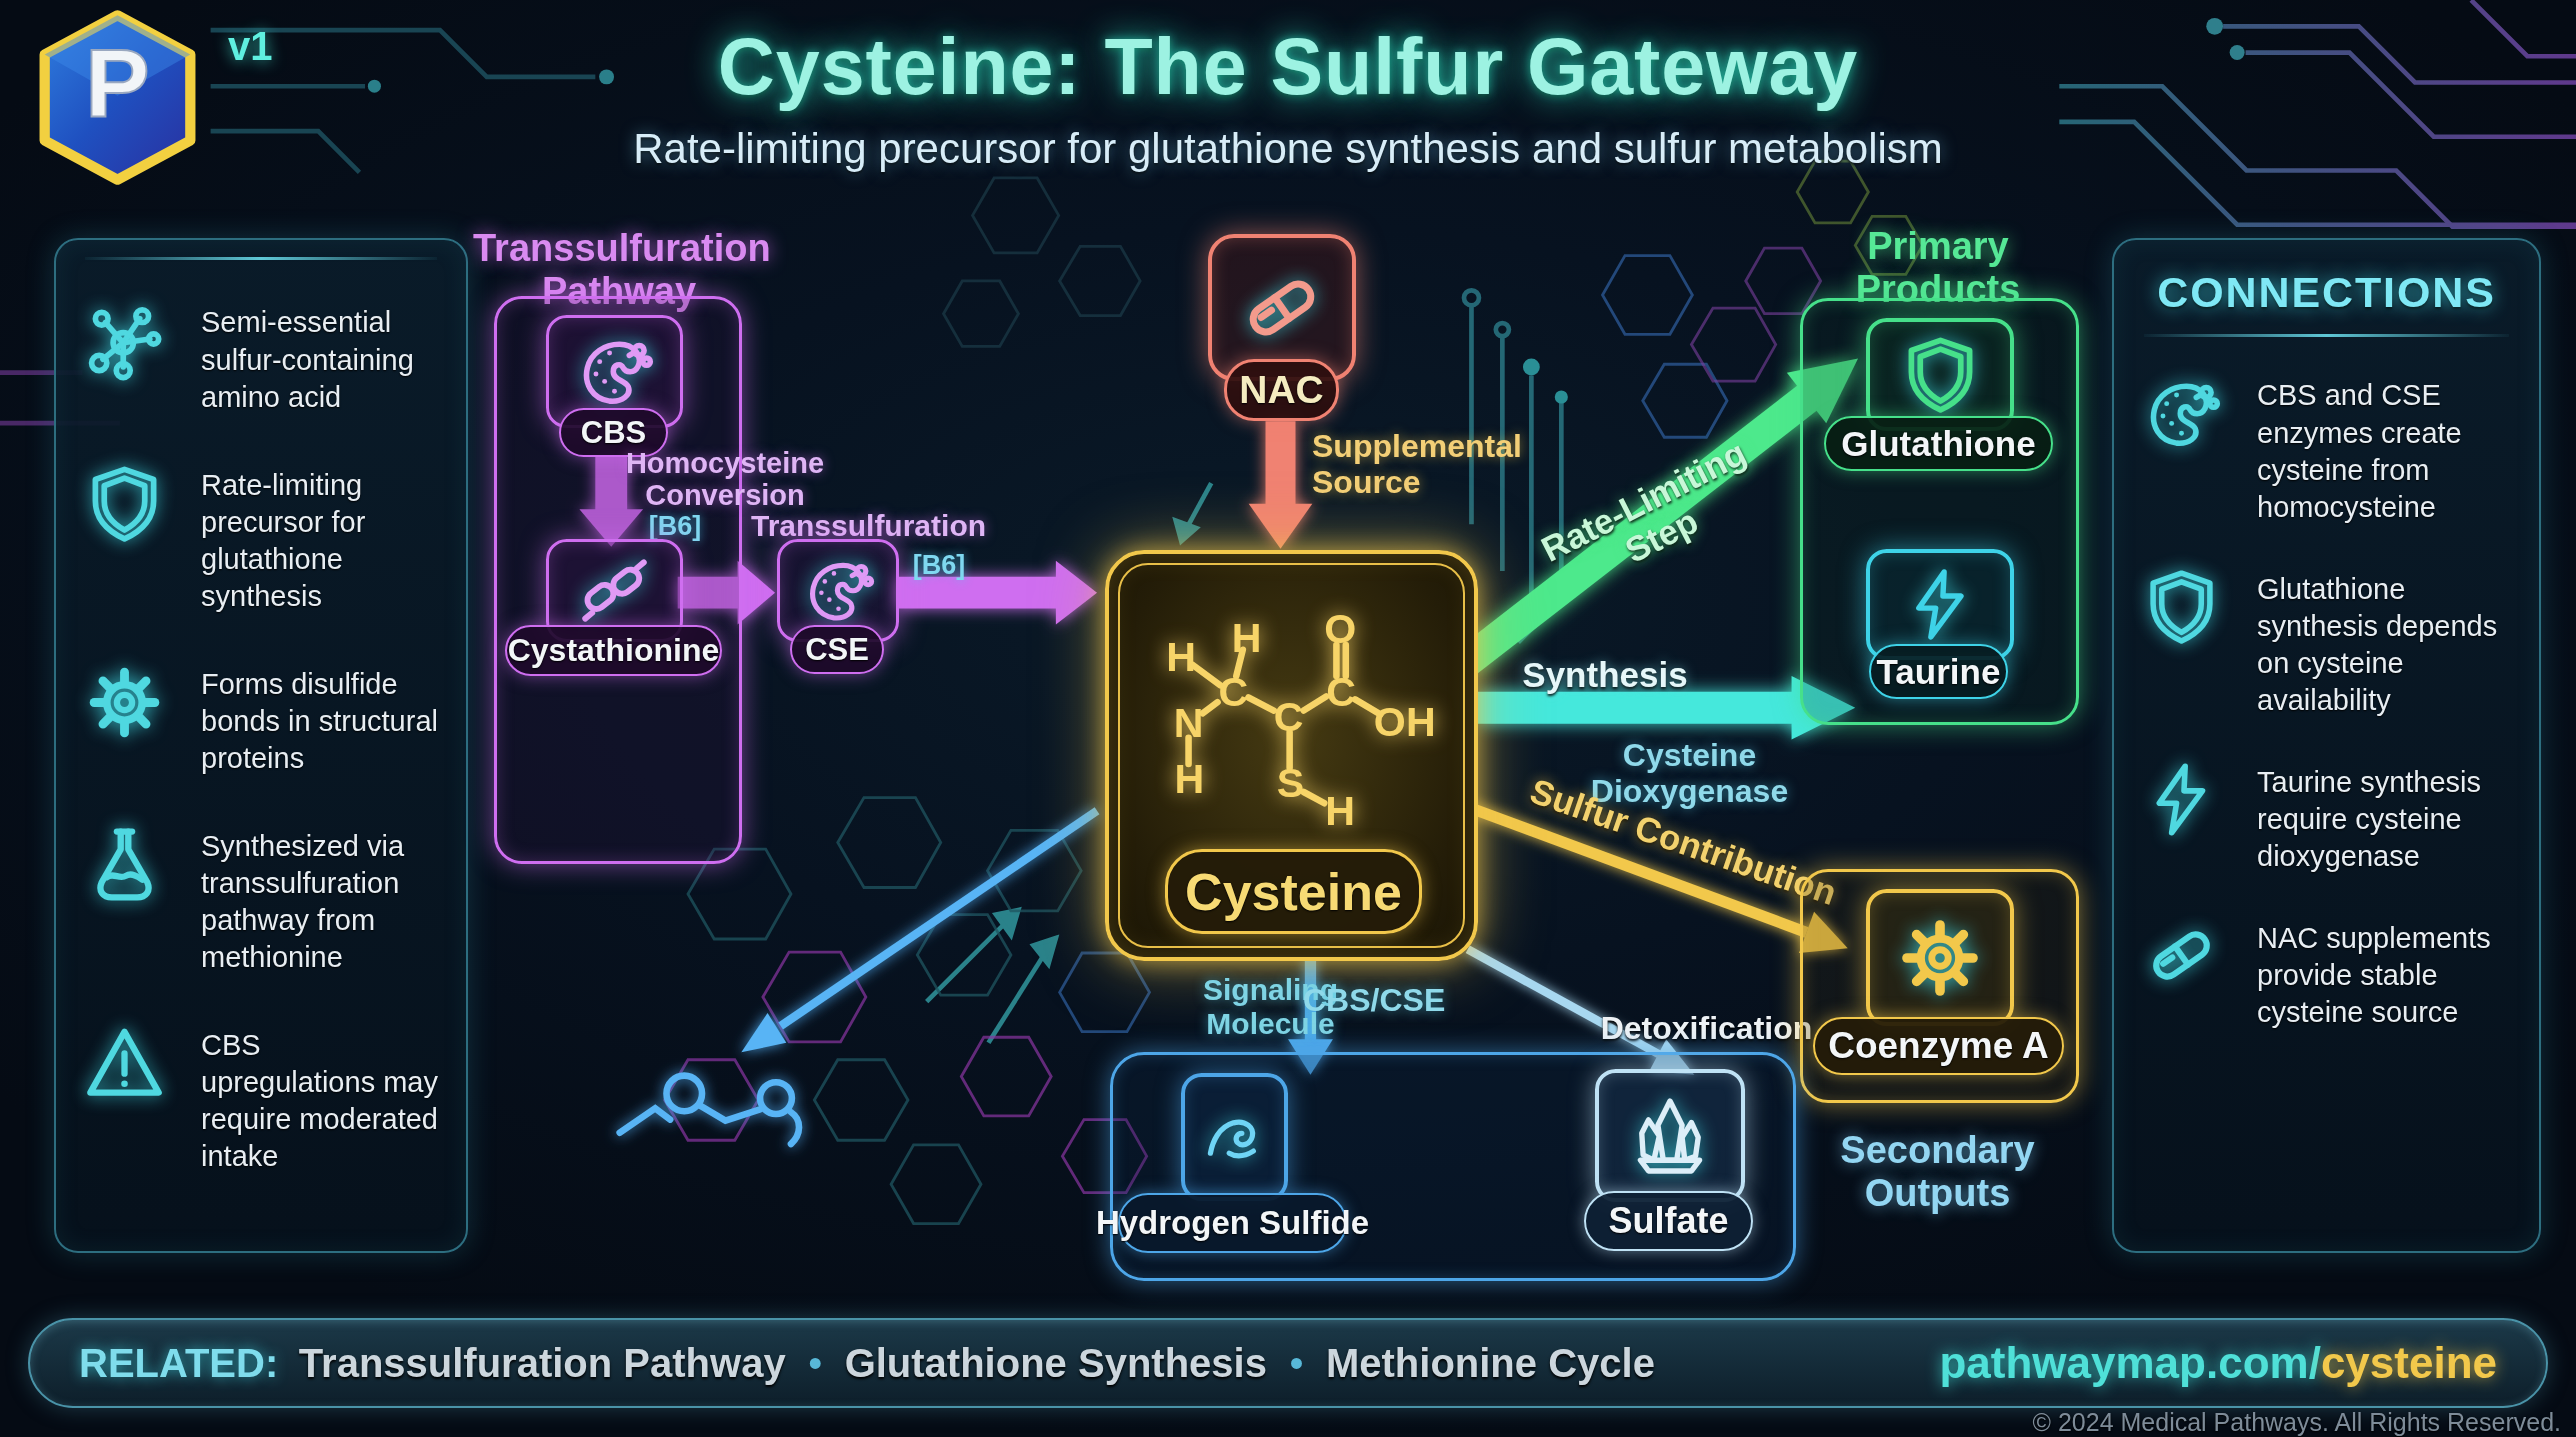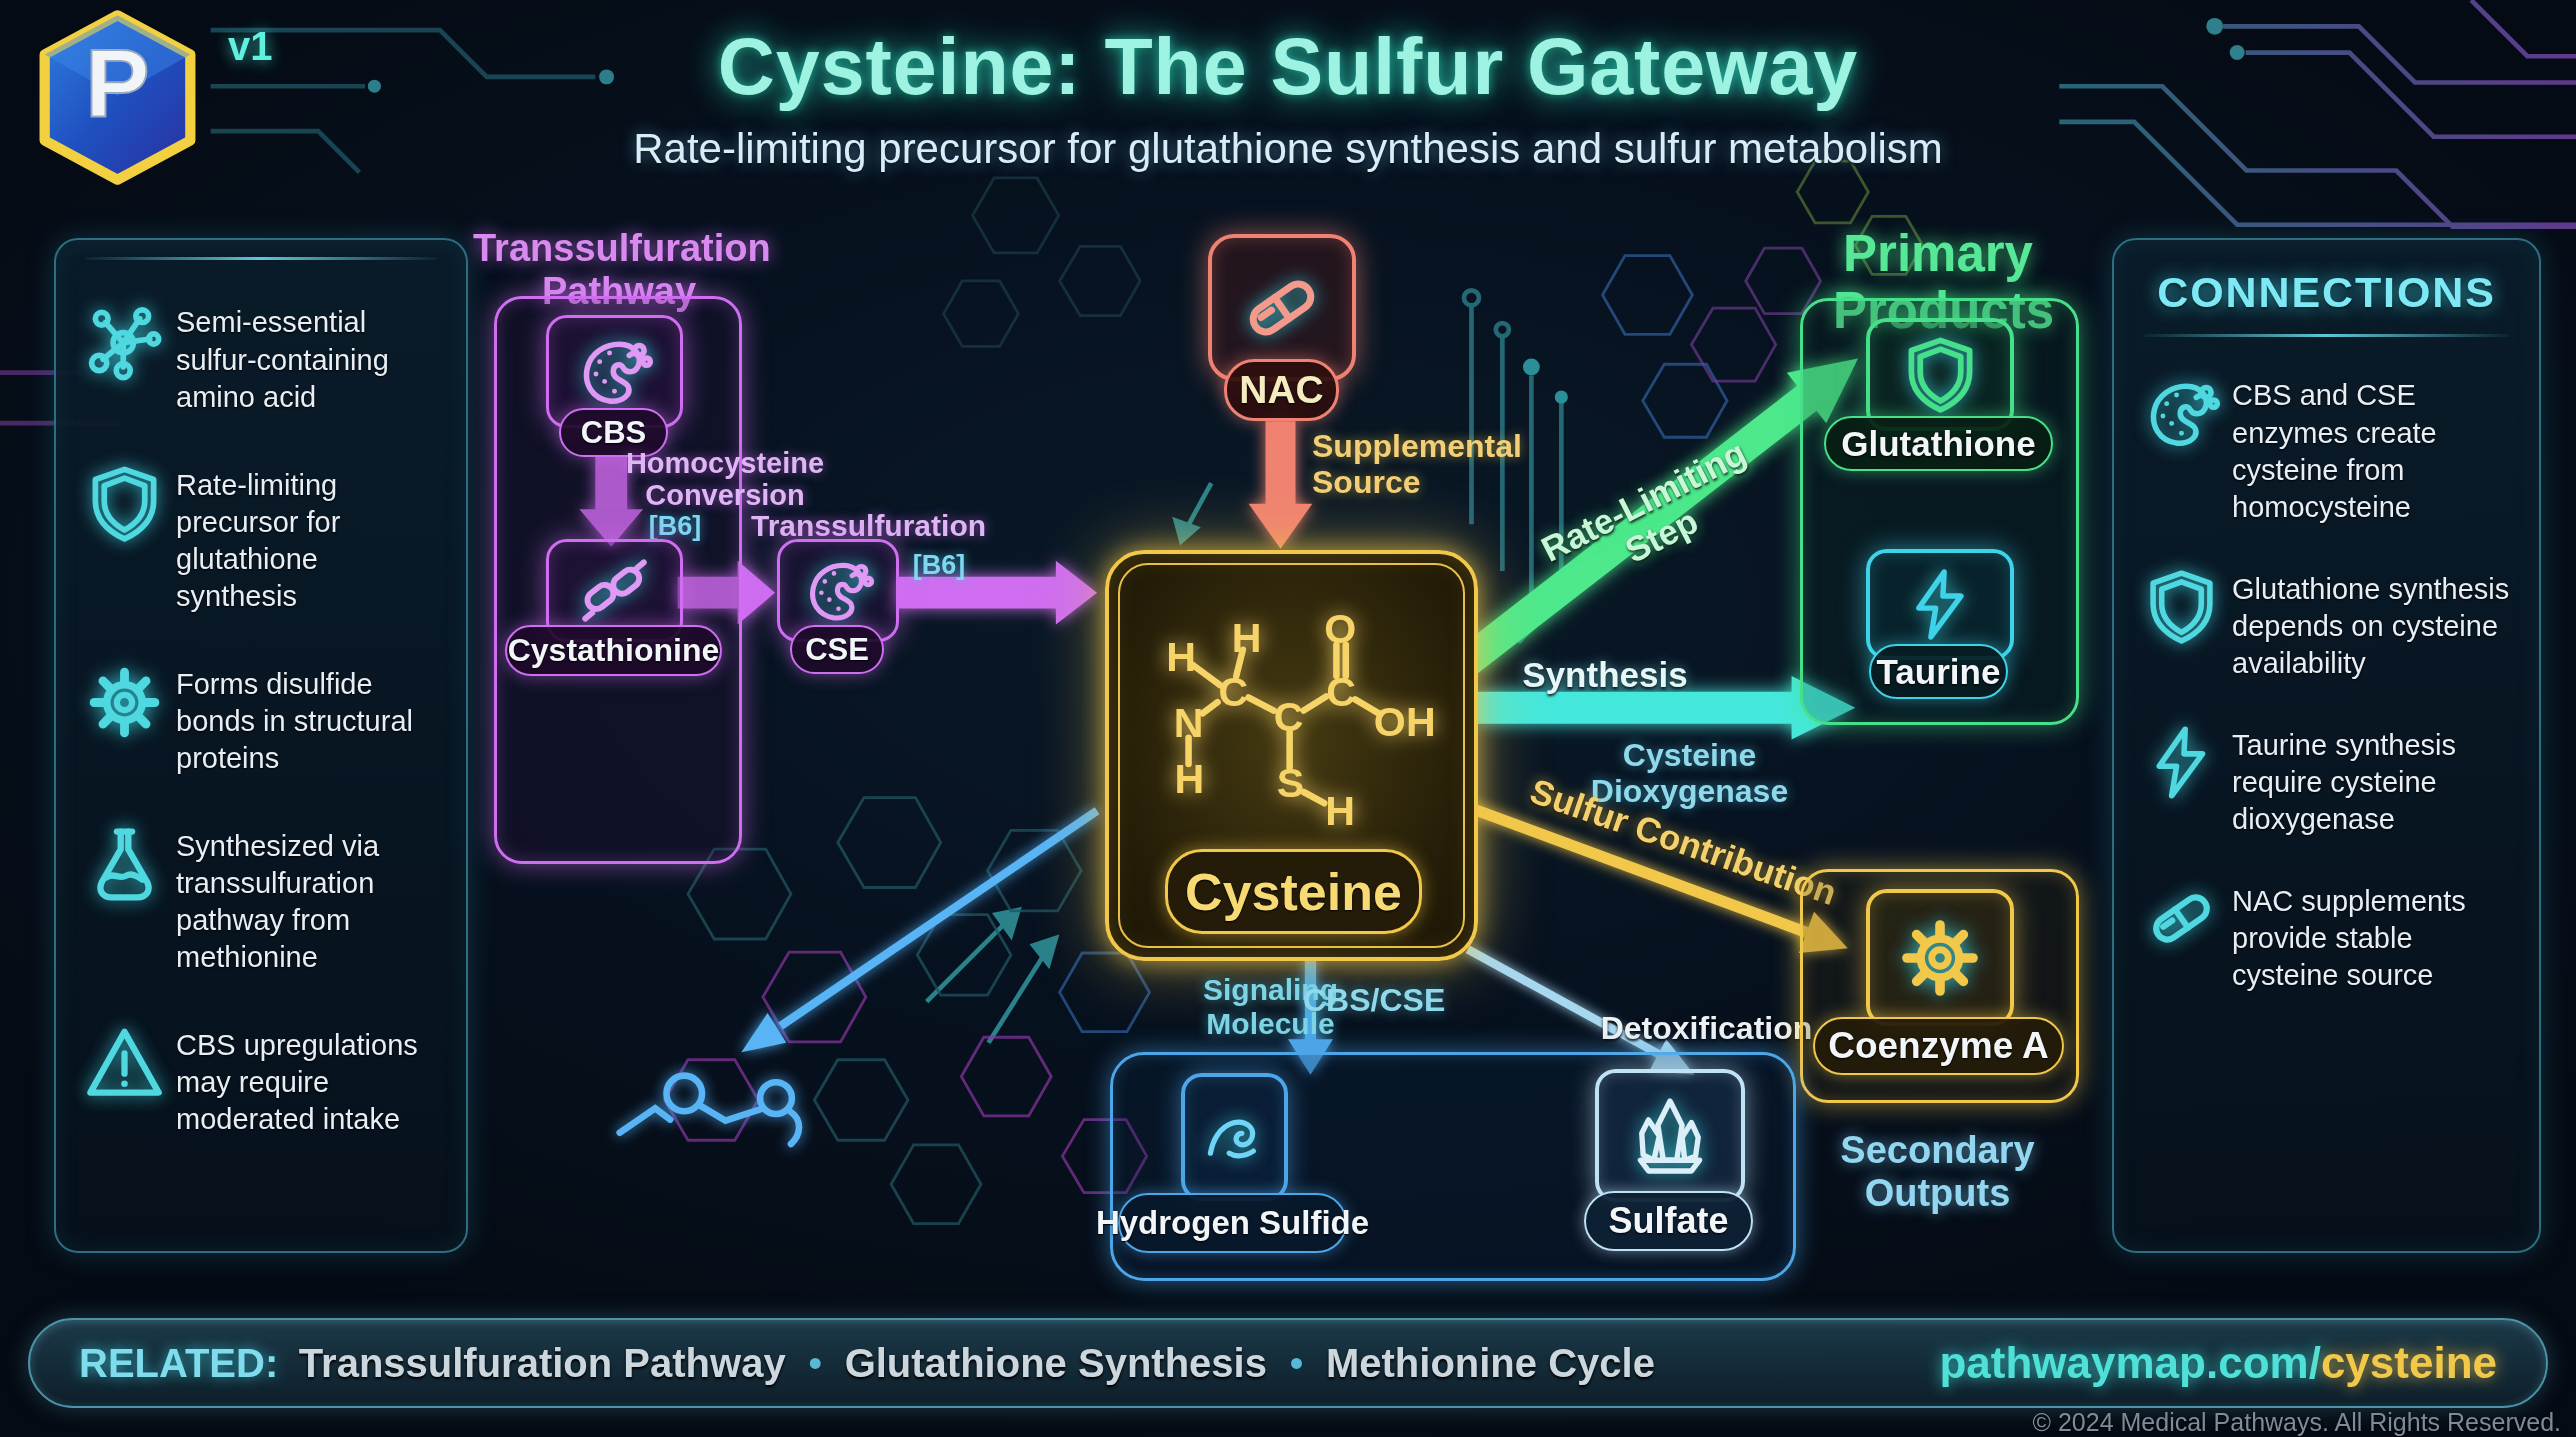--- a/index.html
+++ b/index.html
@@ -10,21 +10,21 @@
   .abs{position:absolute;}
   
   .panel{position:absolute;border:2.8px solid #2d6e80;border-radius:24px;
      background:linear-gradient(180deg, rgba(10,28,42,.92), rgba(6,17,28,.94));
      box-shadow:0 0 28px rgba(47,140,160,.28), inset 0 0 24px rgba(47,140,160,.12);}
   .panel-title{margin-top:28px;text-align:center;font-size:43px;font-weight:bold;color:#7fe8f5;
      letter-spacing:1.9px;text-shadow:0 0 17px rgba(64,216,230,.75),0 1.9px 2.8px #000;}
   .panel-divider{height:2.8px;width:86%;margin:17px auto 0;
      background:linear-gradient(90deg, rgba(64,200,220,.05), rgba(110,230,245,.85), rgba(64,200,220,.05));}
   .facts{padding:41px 24px 0 28px;}
-  .fact{display:flex;align-items:flex-start;gap:11px;margin-bottom:47px;}
+  .fact{display:flex;align-items:flex-start;gap:36px;margin-bottom:47px;}
   .fact-text{font-size:29px;line-height:1.28;color:#e8eef3;padding-top:3.7px;text-shadow:0 0.9px 1.9px #000;}
   .ic{flex:none;display:flex;align-items:center;justify-content:center;color:#4fd8e0;
       filter:drop-shadow(0 0 8.4px rgba(64,220,230,.8));}
   
   .node{position:absolute;display:flex;align-items:center;justify-content:center;border-radius:20.6px;}
   .badge{position:absolute;display:flex;align-items:center;justify-content:center;border-radius:30px;
      font-weight:bold;color:#f3f6f8;background:rgba(16,12,24,.9);text-shadow:0 0.9px 1.9px #000;white-space:nowrap;}
   .b-purple{border:3.7px solid #cf6ef0;background:rgba(58,20,82,.30);
      box-shadow:0 0 26px rgba(207,110,240,.55), inset 0 0 17px rgba(207,110,240,.25);}
   .bd-purple{border:2.8px solid #cf6ef0;box-shadow:0 0 17px rgba(207,110,240,.5);}
@@ -457,21 +457,21 @@
   </div>
 
   <div class="elabel" style="left:1498px;top:479px;width:309px;font-size:35px;color:#c8f7d8;transform:rotate(-27deg);text-shadow:0 0 13px rgba(78,233,140,.7),0 1.9px 2.8px #000">Rate-Limiting Step</div>
   <div class="elabel" style="left:1474px;top:655px;width:262px;font-size:35px;color:#e6f7f9;text-shadow:0 0 11.2px rgba(120,220,230,.6),0 1.9px 2.8px #000">Synthesis</div>
   <div class="elabel" style="left:1549px;top:738px;width:281px;font-size:32px;color:#8fd9ea;text-shadow:0 0 11.2px rgba(80,200,230,.6)">Cysteine Dioxygenase</div>
   <div class="elabel" style="left:1515px;top:822px;width:337px;font-size:35px;color:#f3d26e;transform:rotate(19deg);text-shadow:0 0 13px rgba(242,200,75,.7),0 1.9px 2.8px #000">Sulfur Contribution</div>
   <div class="elabel" style="left:1580px;top:1011px;width:253px;font-size:32px;color:#eef2f5;text-shadow:0 1.9px 2.8px #000">Detoxification</div>
   <div class="elabel" style="left:1191px;top:973px;width:159px;font-size:30px;color:#7fd4e4;text-shadow:0 0 11.2px rgba(80,200,230,.6)">Signaling Molecule</div>
   <div class="elabel" style="left:1303px;top:983px;width:136px;font-size:32px;color:#8fd9ea;text-shadow:0 0 11.2px rgba(80,200,230,.6)">CBS/CSE</div>
 
-  <div class="gtitle" style="left:1833px;top:225px;width:210px;font-size:51px;color:#56e896;text-shadow:0 0 17px rgba(78,233,140,.8)">Primary Products</div>
+  <div class="gtitle" style="left:1833px;top:225px;width:210px;font-size:38px;color:#56e896;text-shadow:0 0 17px rgba(78,233,140,.8)">Primary Products</div>
   <div class="container-box b-green" style="left:1800px;top:298px;width:273px;height:421px;border-width:3.7px;background:rgba(12,50,35,.22)"></div>
   <div class="node b-green" style="left:1866px;top:318px;width:140px;height:105px">
     <span class="ic" style="color:#46e08a">
         <svg viewBox="0 0 64 64" width="81" height="81">
           <use href="#i-shield"></use>
         </svg>
       </span>
   </div>
   <div class="badge bd-green" style="left:1824px;top:416px;width:225px;height:51px;font-size:35px;background:rgba(8,30,20,.92)">Glutathione</div>
   <div class="node b-cyan" style="left:1866px;top:549px;width:140px;height:103px">

